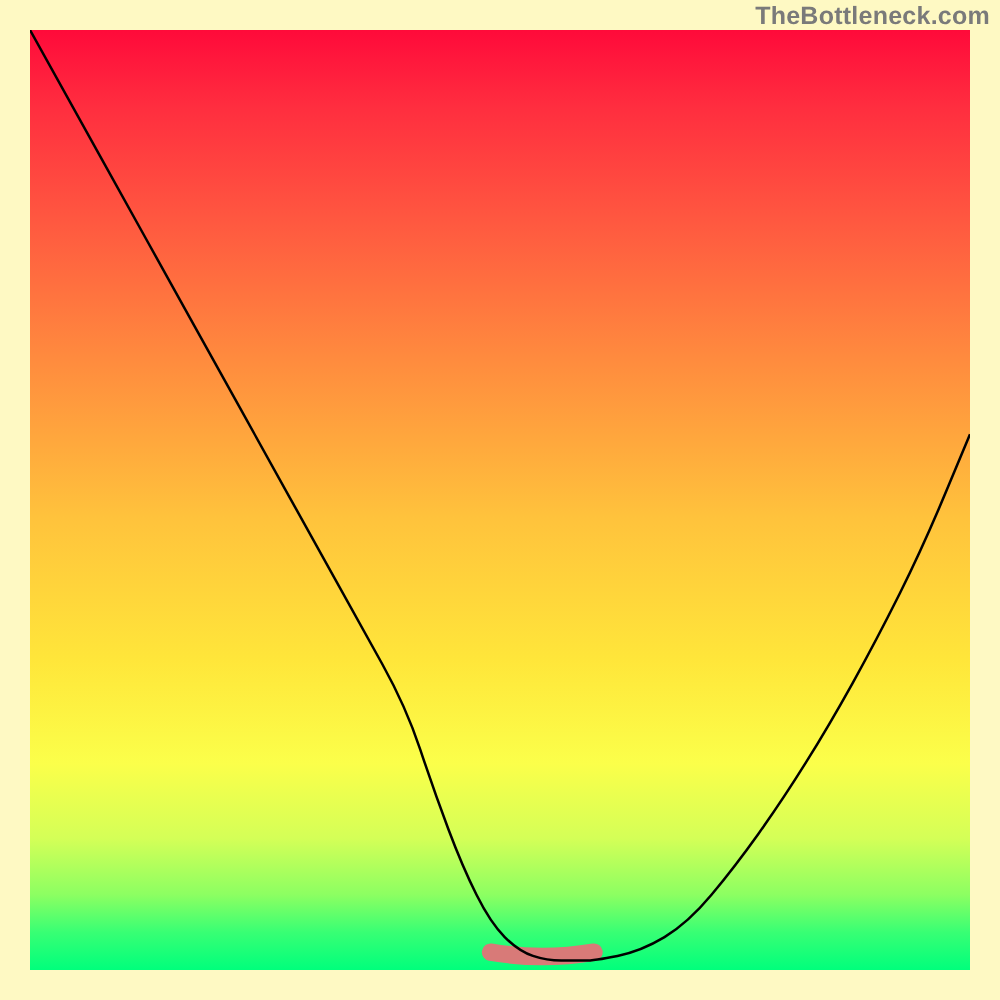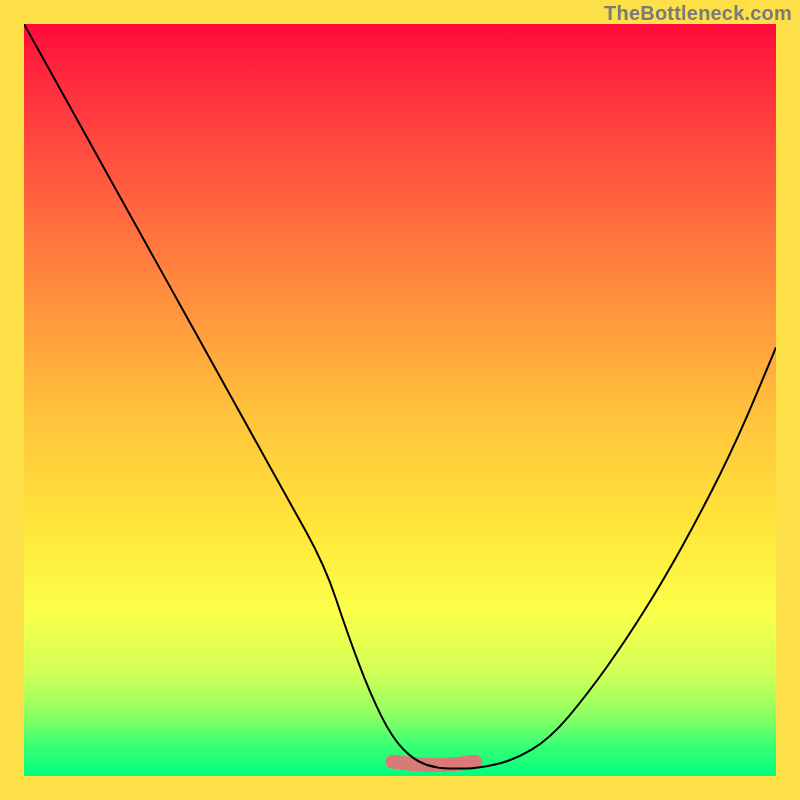--- a/index.html
+++ b/index.html
@@ -10,21 +10,21 @@
     background: #000;
     overflow: hidden;
     font-family: Arial, Helvetica, sans-serif;
   }
   .frame {
     position: absolute;
     top: 0;
     left: 0;
     width: 800px;
     height: 800px;
-    background: #fde047;
+    background: #fef9c3;
   }
   .plot {
     position: absolute;
     top: 24px;
     left: 24px;
     width: 752px;
     height: 752px;
     background: linear-gradient(
       to bottom,
       #ff0a3a 0%,

